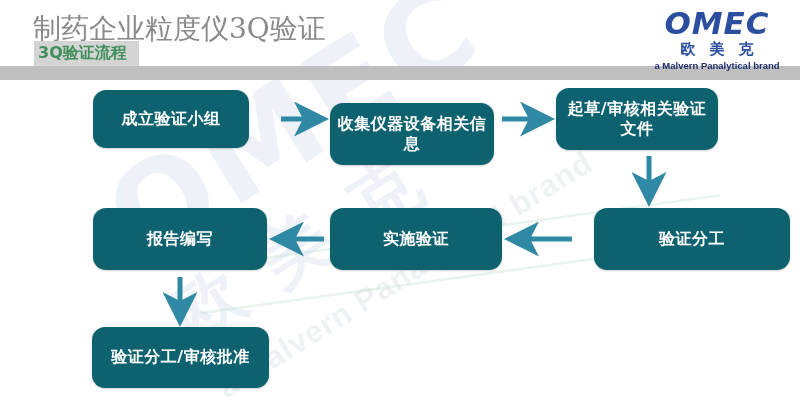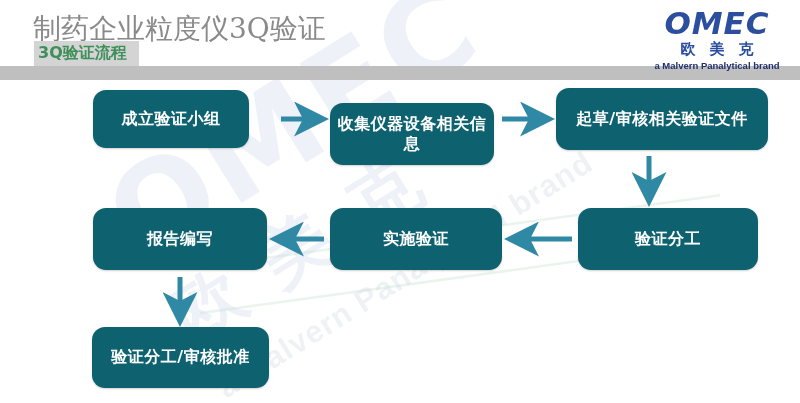--- a/index.html
+++ b/index.html
@@ -171,25 +171,25 @@
     font-size: 16px;
     color: #ffffff;
     line-height: 1.28;
     letter-spacing: 0.5px;
     padding: 0 6px;
   }
 
   
   #box-1 { left: 93px;  top: 90px;  width: 156px; height: 58px; }
   #box-2 { left: 330px; top: 88px;  width: 164px; height: 62px; margin-top: 15px; }
-  #box-3 { left: 556px; top: 88px;  width: 212px; height: 62px; }
+  #box-3 { left: 556px; top: 88px;  width: 162px; height: 62px; }
   
   #box-4 { left: 93px;  top: 208px; width: 174px; height: 62px; justify-content: center; }
   #box-5 { left: 330px; top: 208px; width: 172px; height: 62px; }
-  #box-6 { left: 578px; top: 208px; width: 180px; height: 62px; justify-content: center; }
+  #box-6 { left: 594px; top: 208px; width: 196px; height: 62px; justify-content: center; }
   
   #box-7 { left: 92px;  top: 327px; width: 177px; height: 61px; }
 
   
   #arrows {
     position: absolute;
     left: 0; top: 0;
     width: 800px; height: 403px;
     z-index: 2;
     pointer-events: none;

